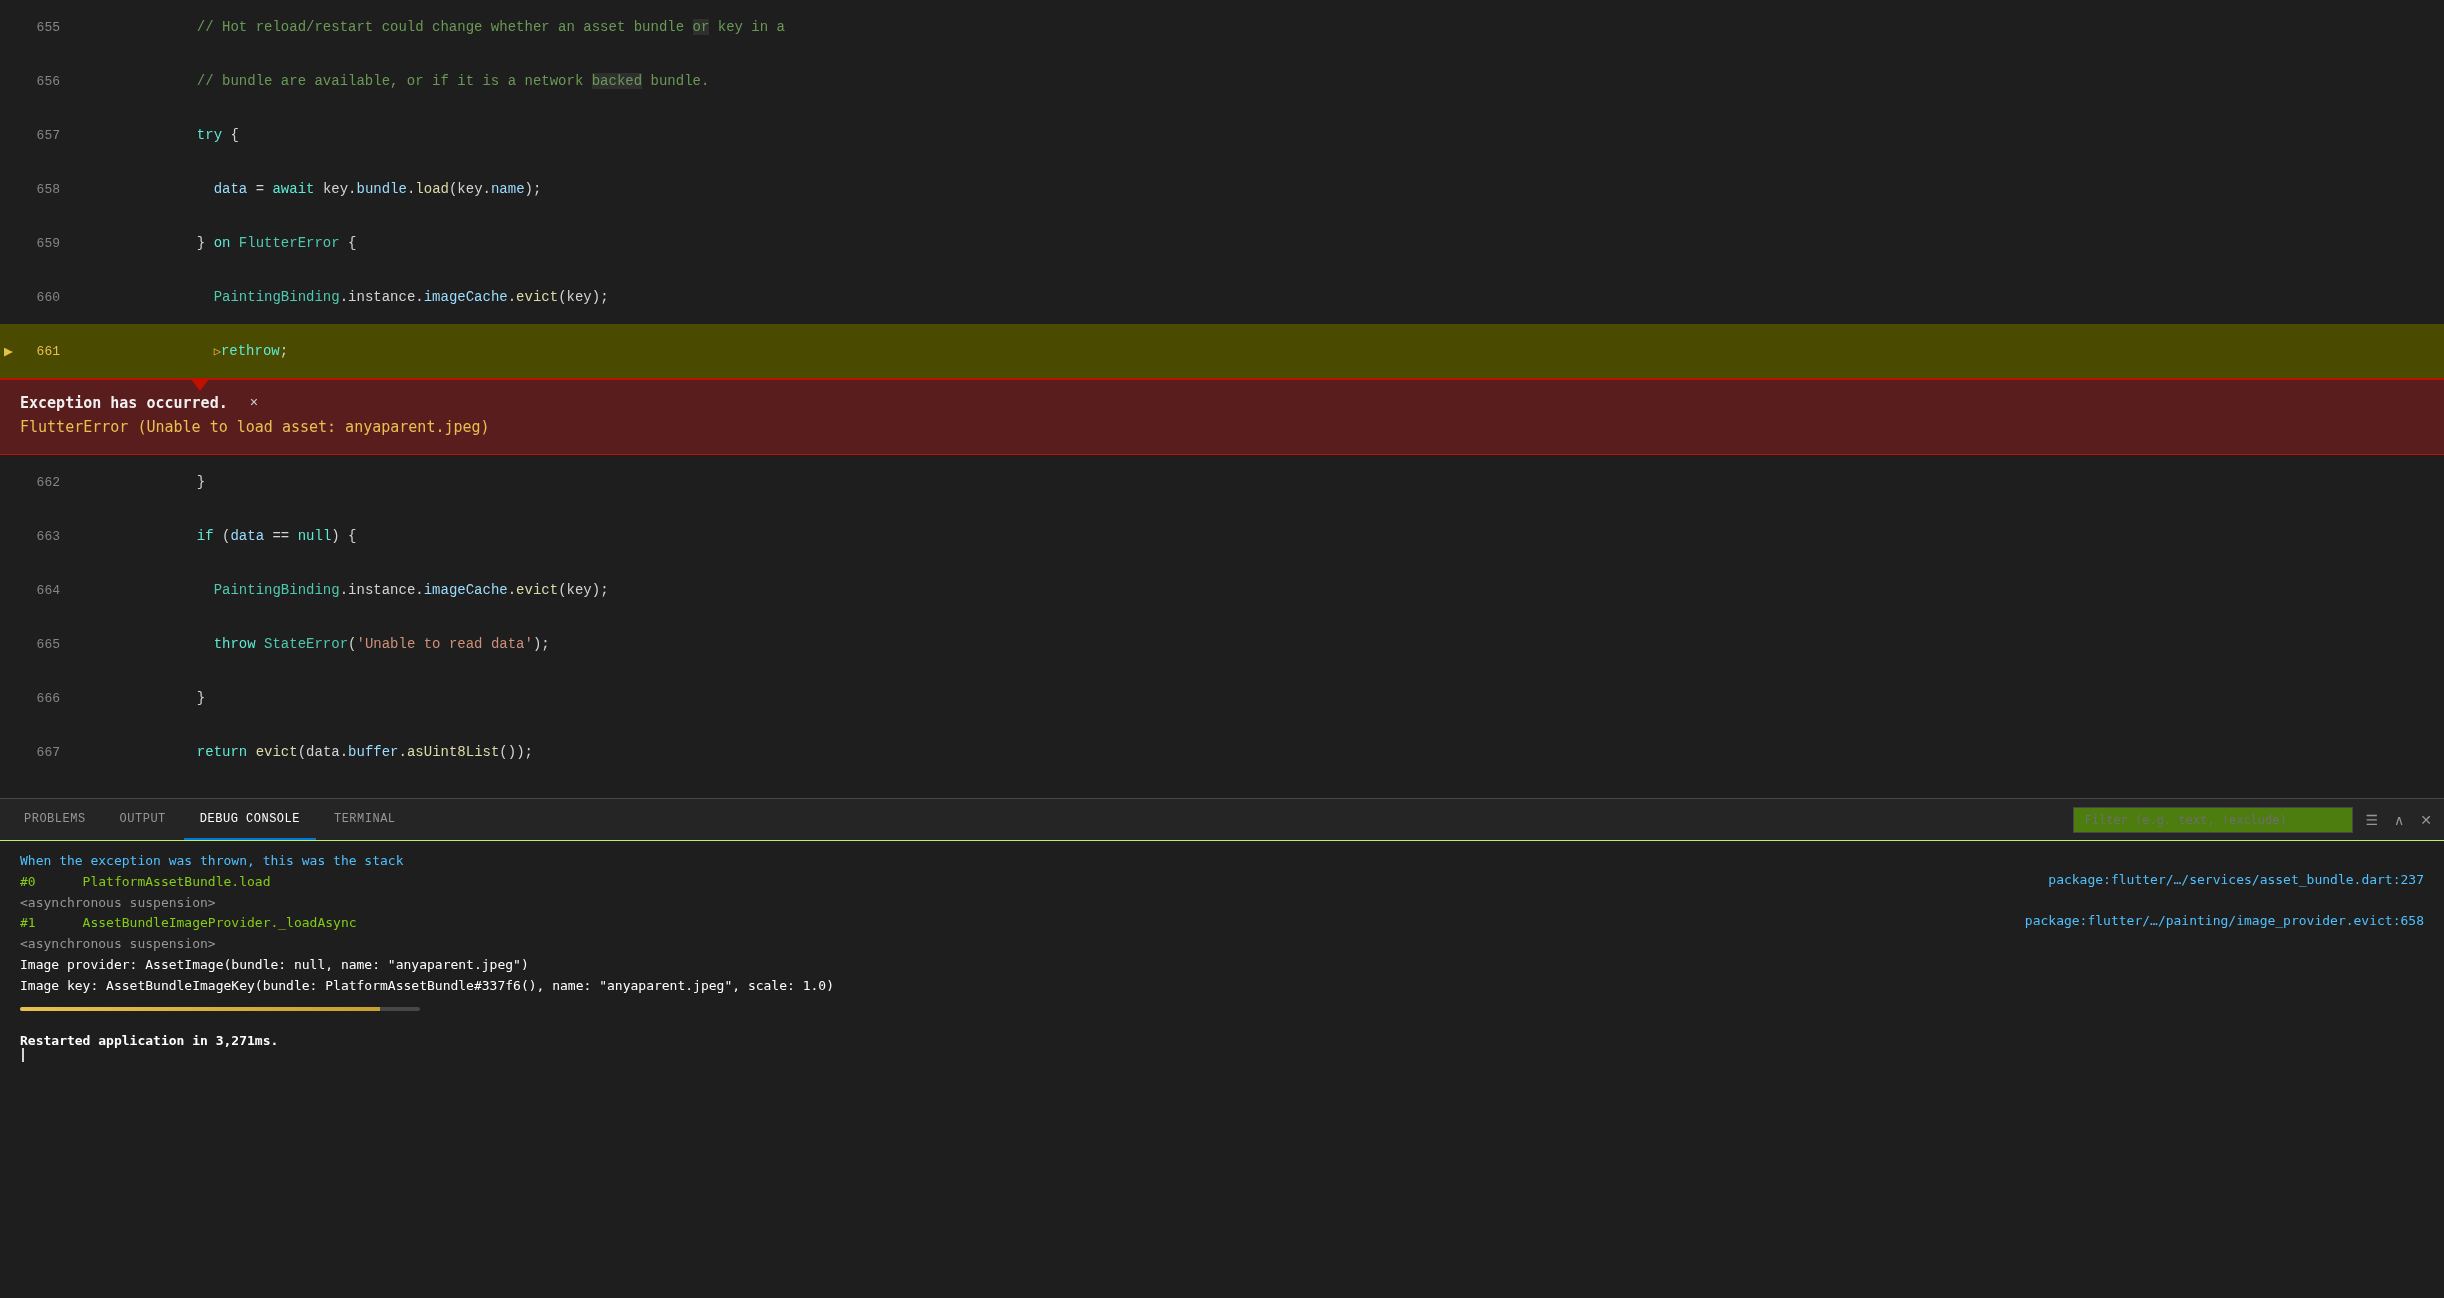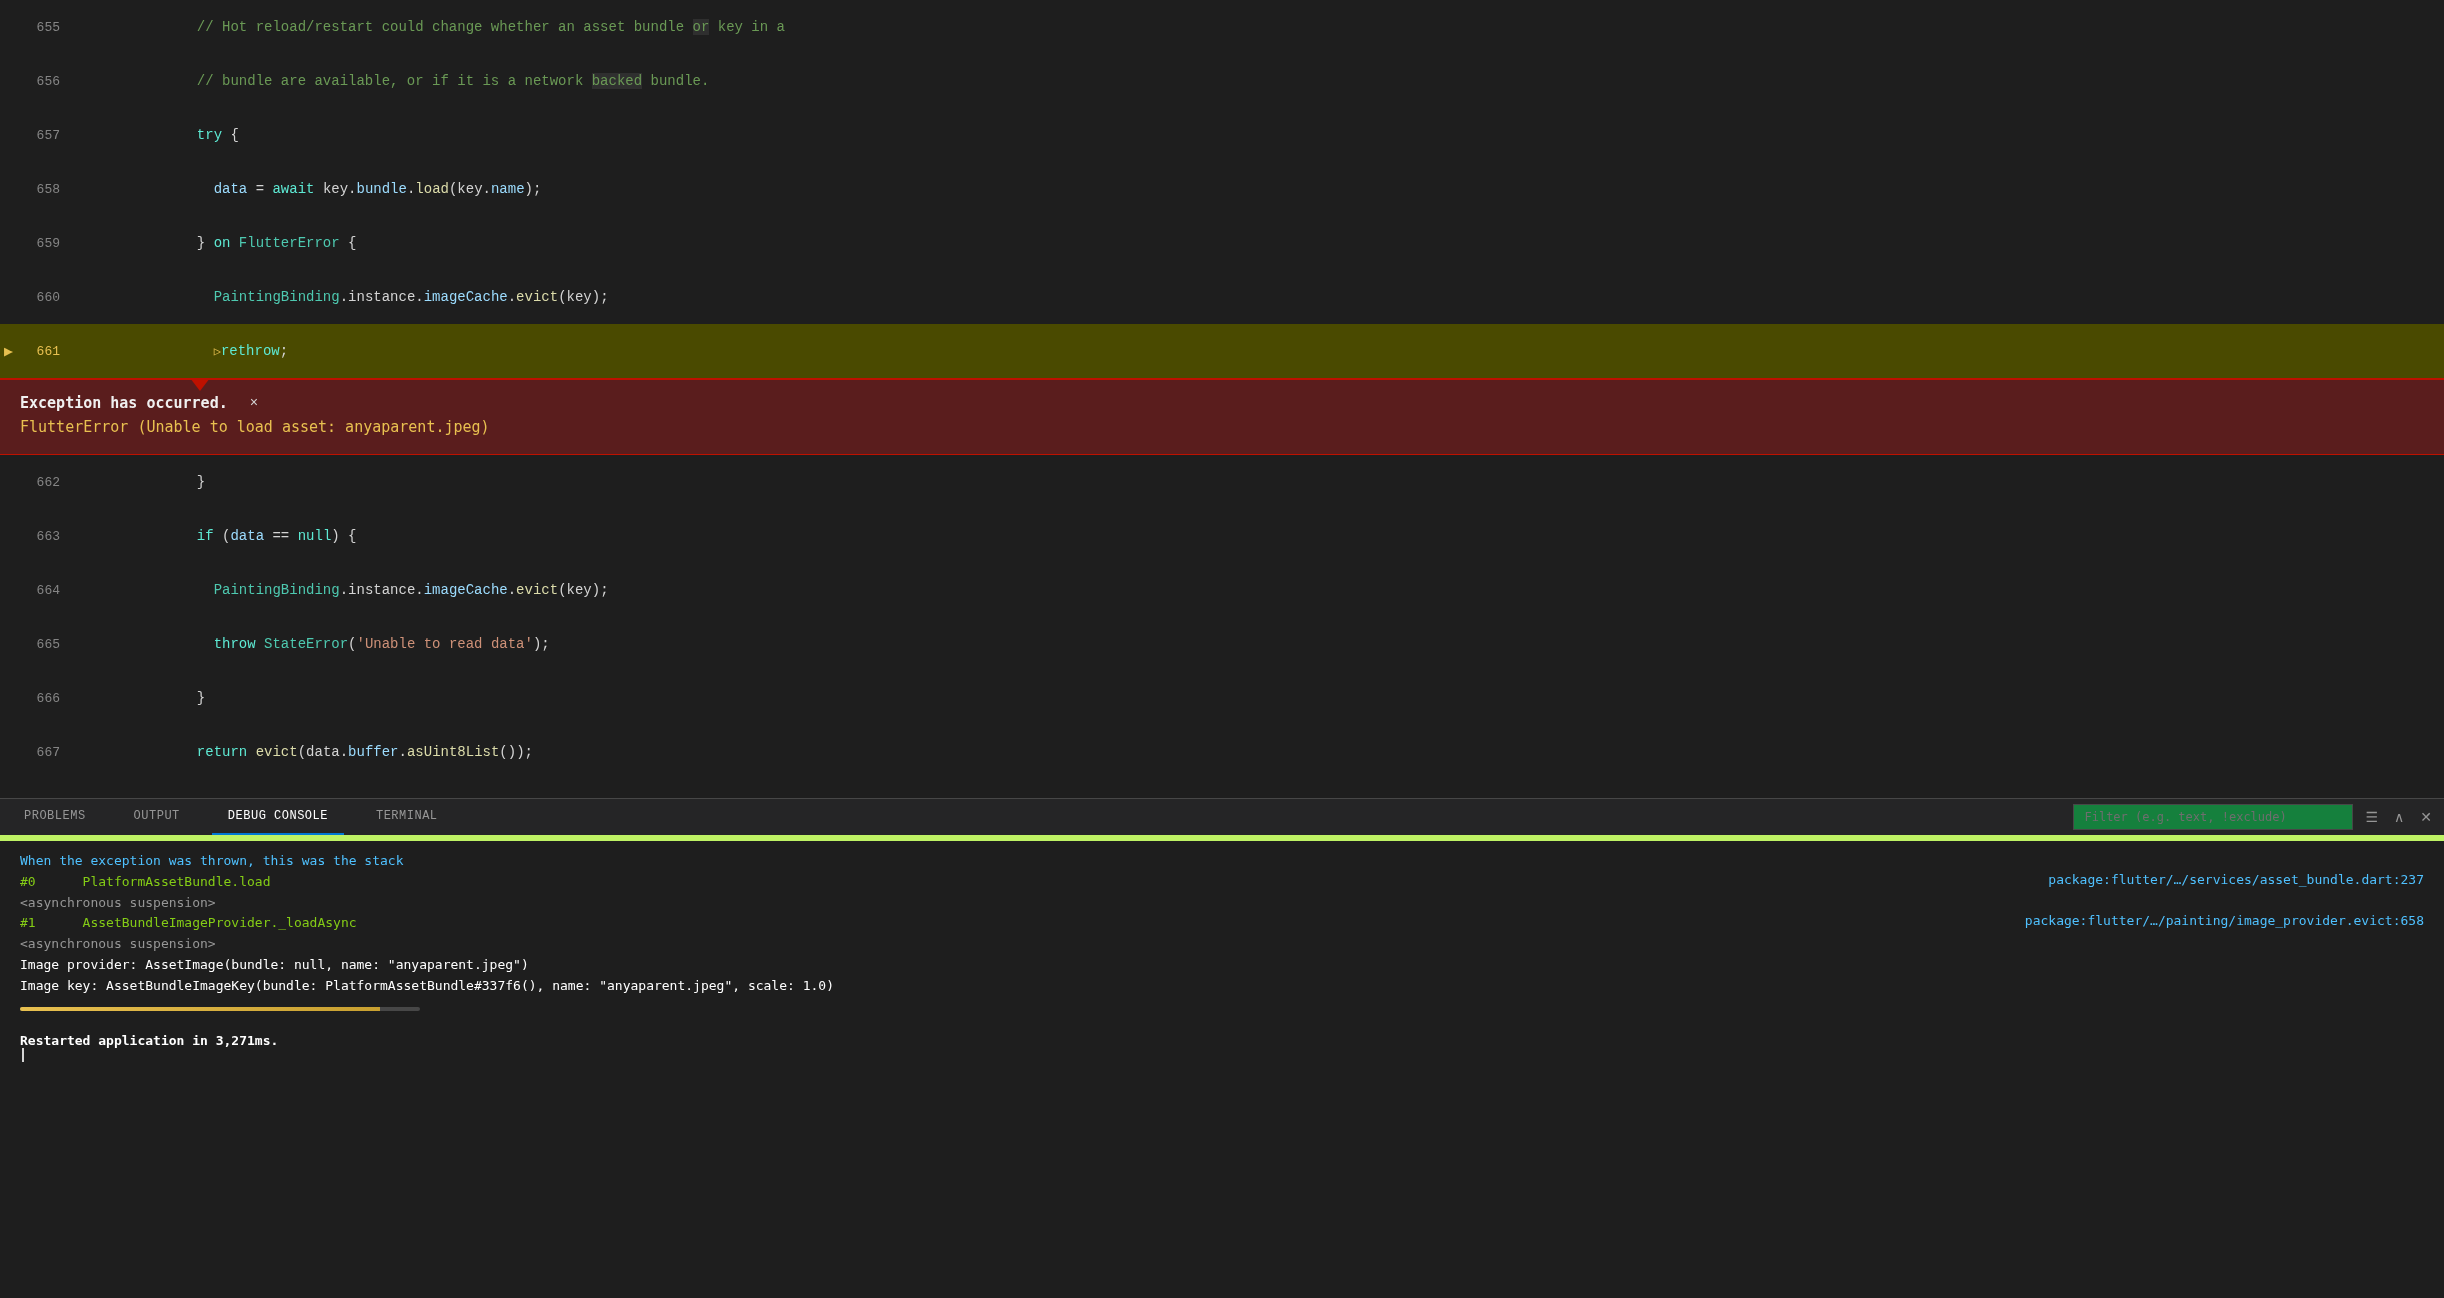--- a/index.html
+++ b/index.html
@@ -119,23 +119,23 @@
       border-top: 1px solid #474747;
       display: flex;
       flex-direction: column;
     }
 
     .panel-tabs {
       display: flex;
       align-items: center;
       background: #252526;
       height: 42px;
-      border-bottom: 6px solid #bef264;
+      border-bottom: 1px solid #bef264;
       padding: 0 8px;
-      gap: 16px;
+      gap: 2px;
     }
 
     .panel-tab {
       padding: 6px 16px;
       color: #969696;
       font-size: 12px;
       font-weight: 500;
       cursor: pointer;
       height: 100%;
       display: flex;
@@ -151,21 +151,21 @@
     }
 
     .panel-tab-right {
       margin-left: auto;
       display: flex;
       align-items: center;
       gap: 8px;
     }
 
     .filter-input {
-      background: #15803d;
+      background: #4d7c0f;
       border: 1px solid #474747;
       color: #d4d4d4;
       padding: 4px 10px;
       font-size: 12px;
       font-family: 'Consolas', monospace;
       width: 280px;
       height: 26px;
     }
 
     .filter-input::placeholder {

